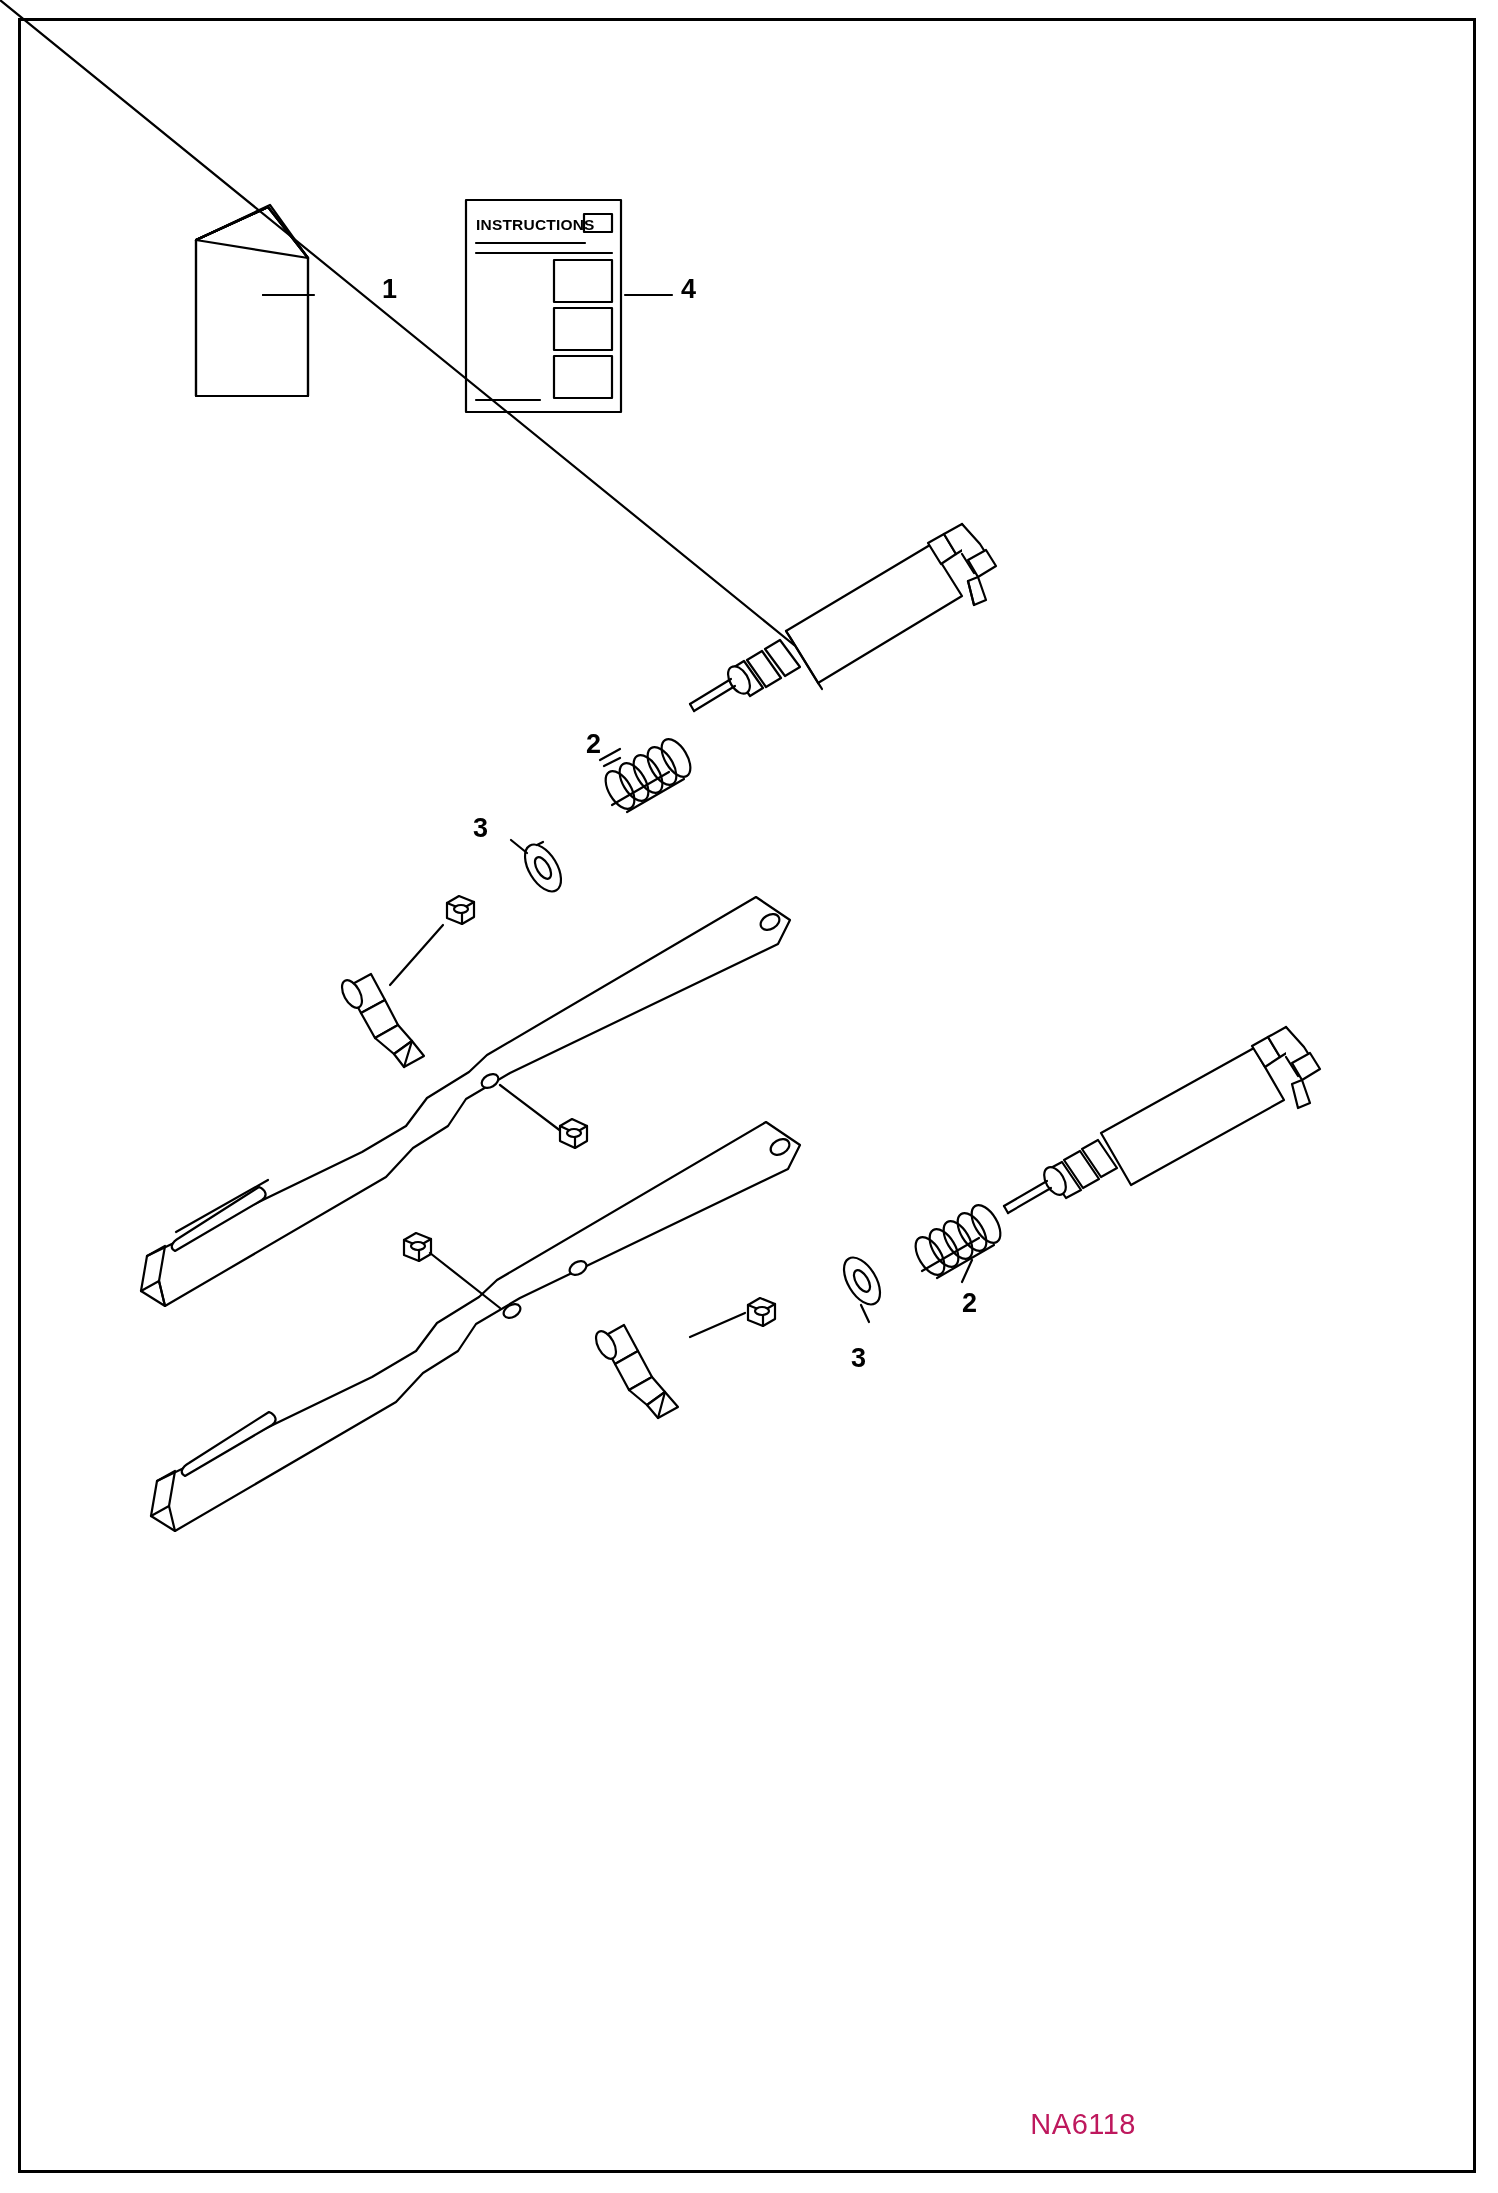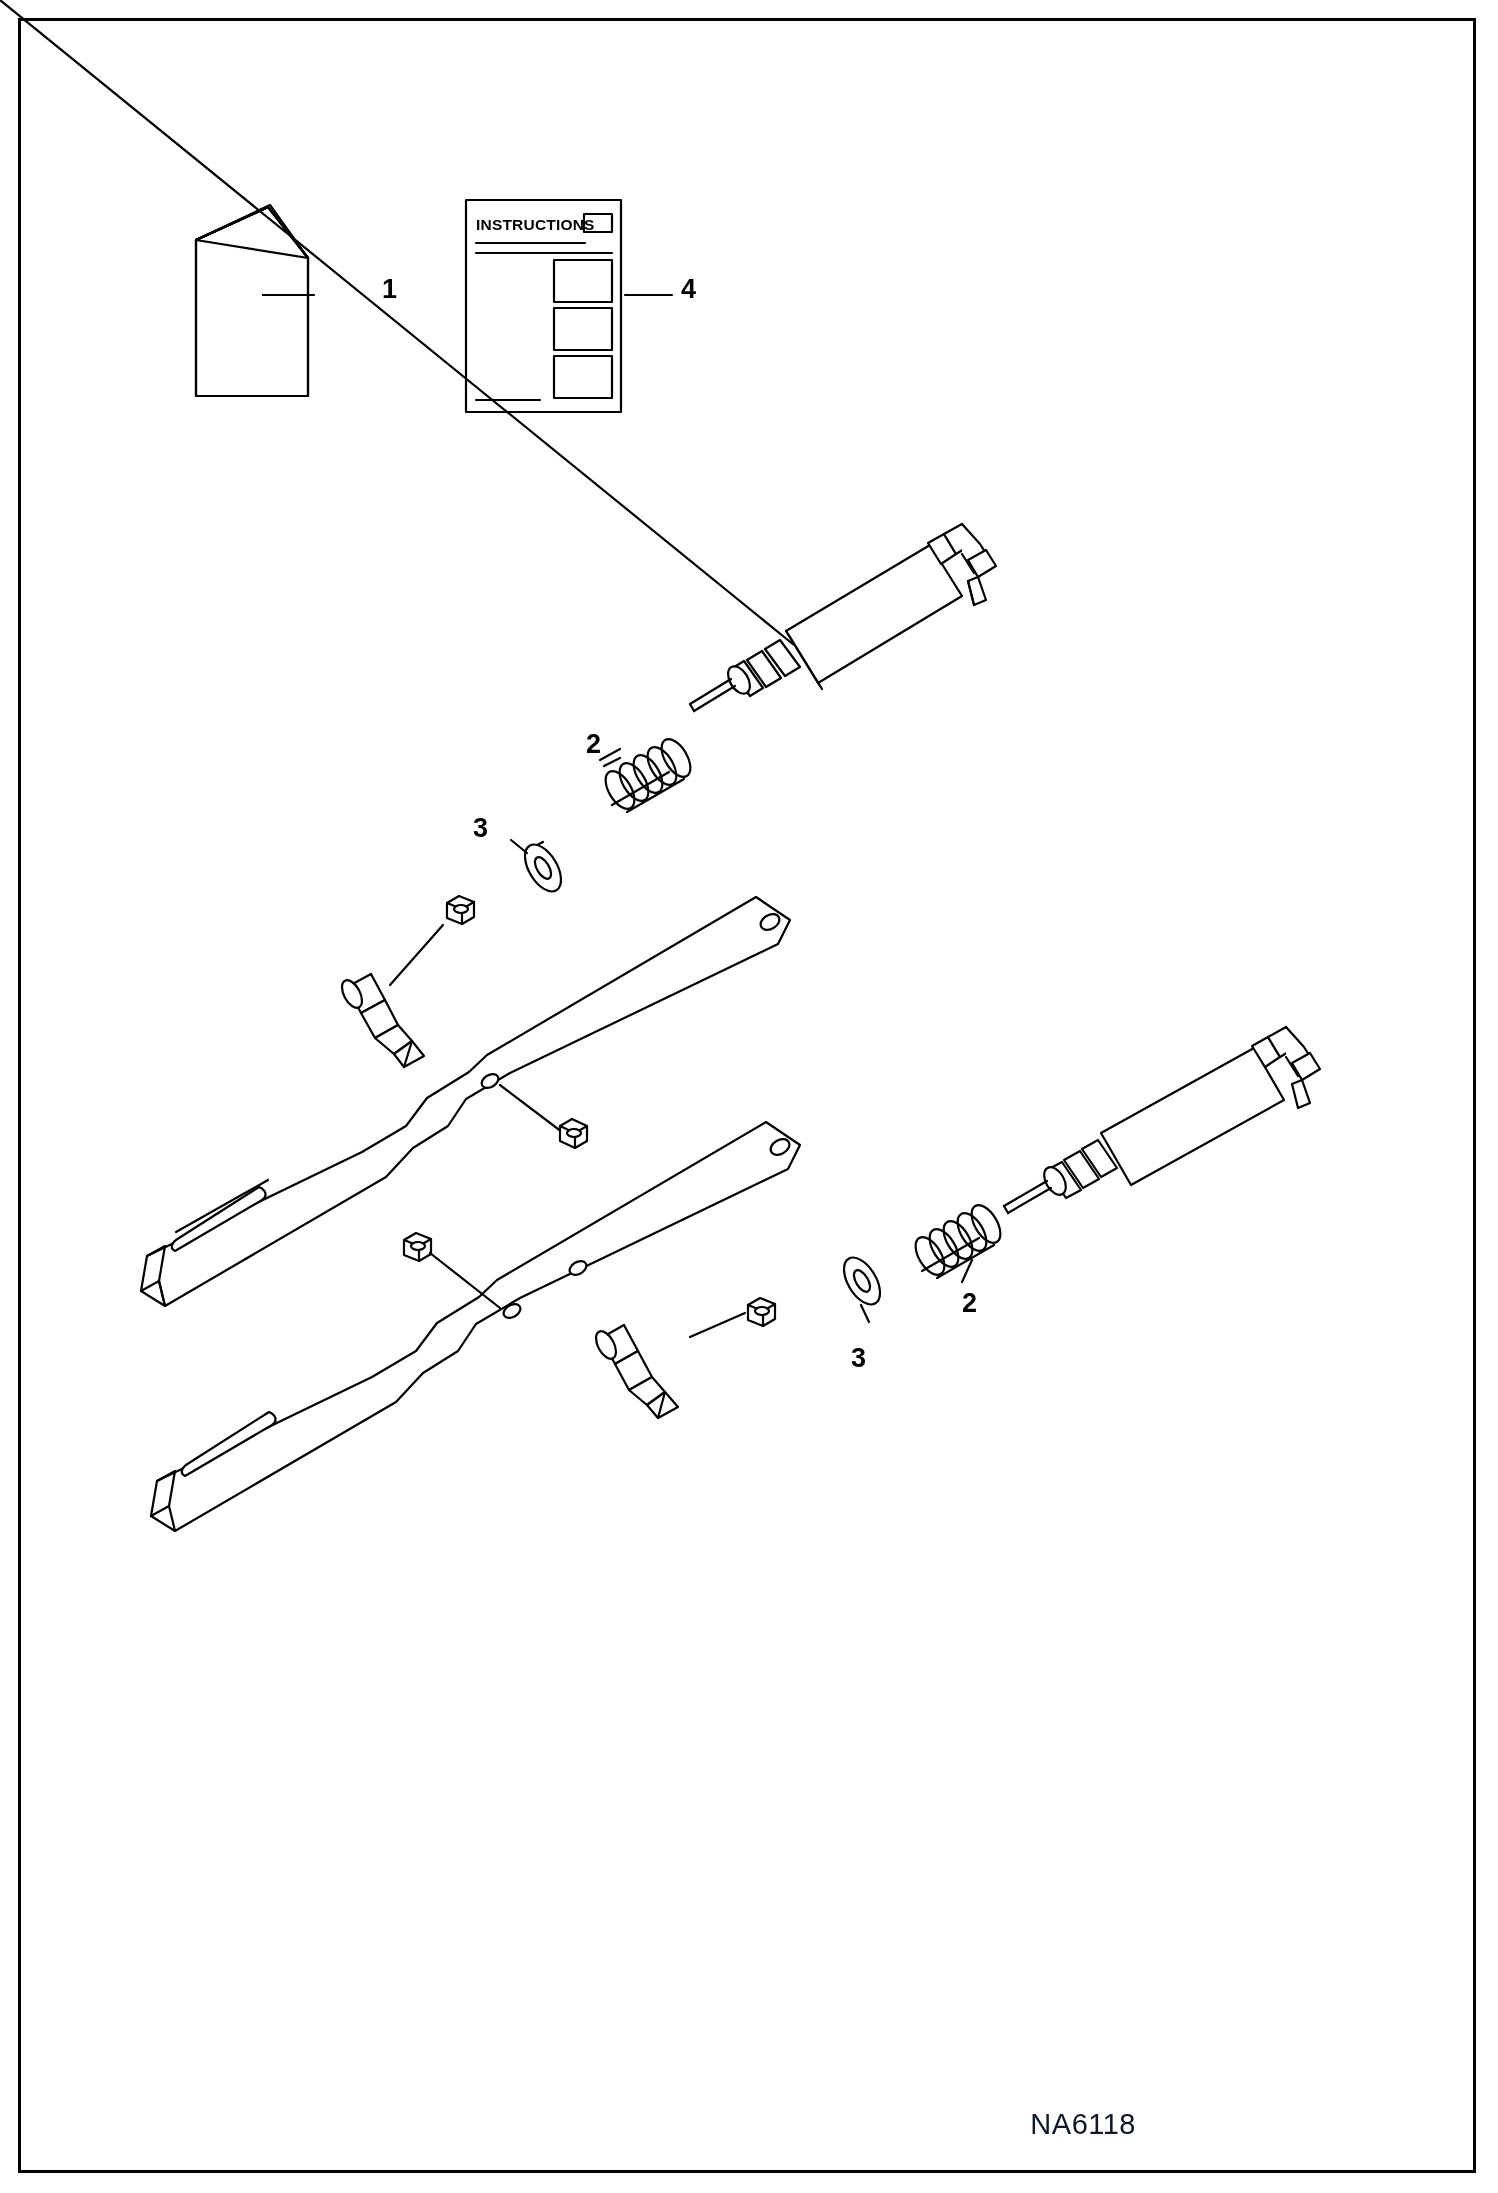--- a/index.html
+++ b/index.html
@@ -50,21 +50,21 @@
     font-weight: bold;
     letter-spacing: 0.2px;
     color: #000;
     font-family: "Liberation Sans", sans-serif;
   }
   .figcode {
     position: absolute;
     right: 56px;
     bottom: 52px;
     font-size: 29px;
-    color: #0f172a;
+    color: #be185d;
     font-family: "Liberation Sans", sans-serif;
     letter-spacing: 0.5px;
   }
 </style>
 </head>
 <body>
 
 <div id="page">
 
   <div class="frame"></div>

